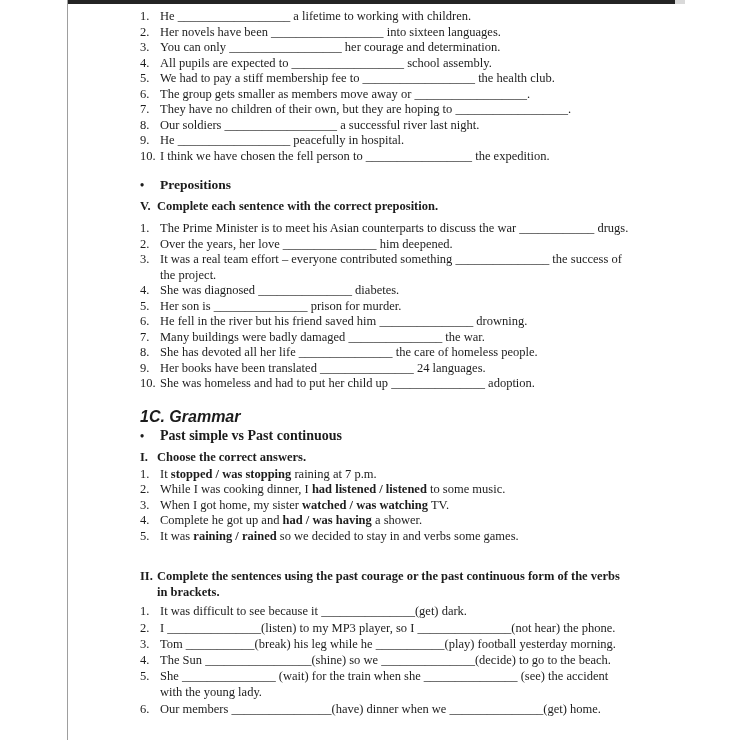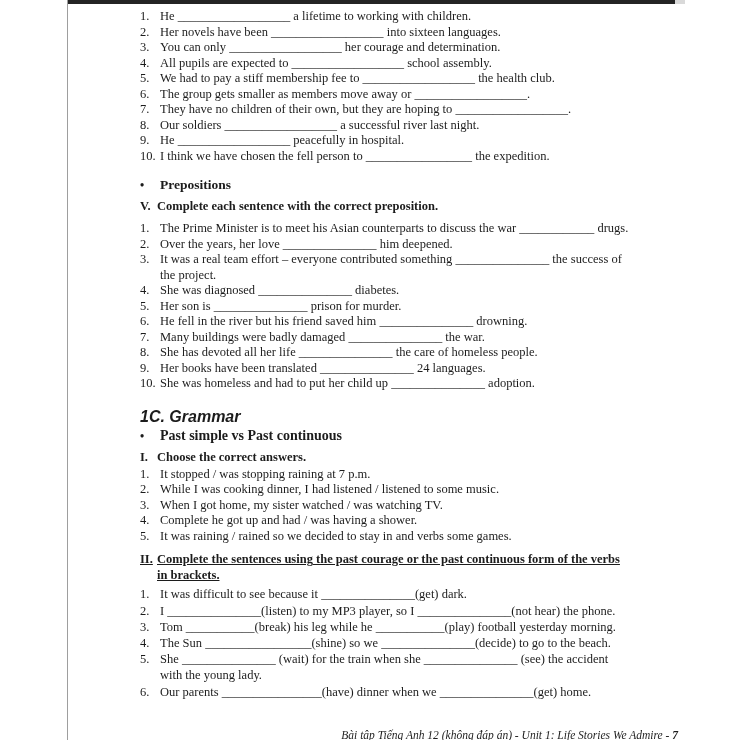--- a/index.html
+++ b/index.html
@@ -7,38 +7,38 @@
     position:relative;width:740px;height:740px;background:#ffffff;overflow:hidden;
     font-family:"Liberation Serif", serif;color:#1c1c1c;
   }
   .edge-line{position:absolute;left:67px;top:0;bottom:0;width:1px;background:#9e9e9e;}
   .top-bar{position:absolute;left:68px;top:0;width:607px;height:4px;background:#242424;}
   .top-bar-faint{position:absolute;left:675px;top:0;width:10px;height:4px;background:#d9d9d9;}
   .content{position:absolute;left:140px;top:9px;width:538px;}
   .item{display:flex;font-size:12.5px;line-height:15.5px;}
   .num{flex:0 0 20px;}
   .txt{flex:1;white-space:pre-line;}
-  .b{font-weight:normal;}
+  .b{font-weight:bold;}
   .list-ii .item{line-height:16.2px;}
   .list-i .item{line-height:15.6px;}
   .bullet-heading{display:flex;font-weight:bold;font-size:13.5px;line-height:16px;margin-top:13px;}
   .bullet-heading .bullet{flex:0 0 20px;font-size:12px;}
   .instr{display:flex;font-weight:bold;font-size:12.5px;line-height:16px;margin-top:5px;}
   .instr .num{flex:0 0 17px;}
   .instr .txt{flex:1;white-space:pre-line;}
   .list-top{margin-top:0;}
   .list-prep{margin-top:7px;}
   .grammar-heading{
     font-family:"Liberation Sans", sans-serif;font-weight:bold;font-style:italic;
     font-size:16px;line-height:17px;margin-top:16px;
   }
   .topic-heading{font-size:14px;margin-top:3px;}
   .i-instr{margin-top:5px;}
   .list-i{margin-top:2px;}
-  .ii-instr{margin-top:7px;text-decoration:underline;}
+  .ii-instr{margin-top:24px;}
   .list-ii{margin-top:3px;}
   .footer{
     margin-top:28px;text-align:right;font-style:italic;font-size:11.5px;line-height:15px;
   }
   .footer .b{font-weight:bold;}
 </style>
 </head>
 <body>
 
 <div class="page">
@@ -229,21 +229,21 @@
         </div>
 
         <div class="item">
           <span class="num">5.</span>
           <span class="txt">She _______________ (wait) for the train when she _______________ (see) the accident
 with the young lady.</span>
         </div>
 
         <div class="item">
           <span class="num">6.</span>
-          <span class="txt">Our parents ________________(have) dinner when we _______________(get) home.</span>
+          <span class="txt">Our members ________________(have) dinner when we _______________(get) home.</span>
         </div>
       </div>
 
     <div class="footer">
       <span>Bài tập Tiếng Anh 12 (không đáp án) - Unit 1: Life Stories We Admire - </span><span class="b">7</span>
     </div>
 
   </div>
 </div>
 

